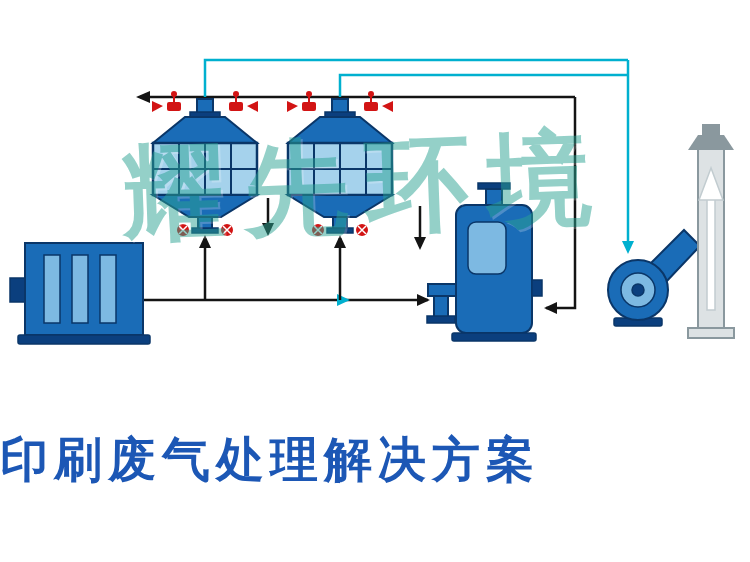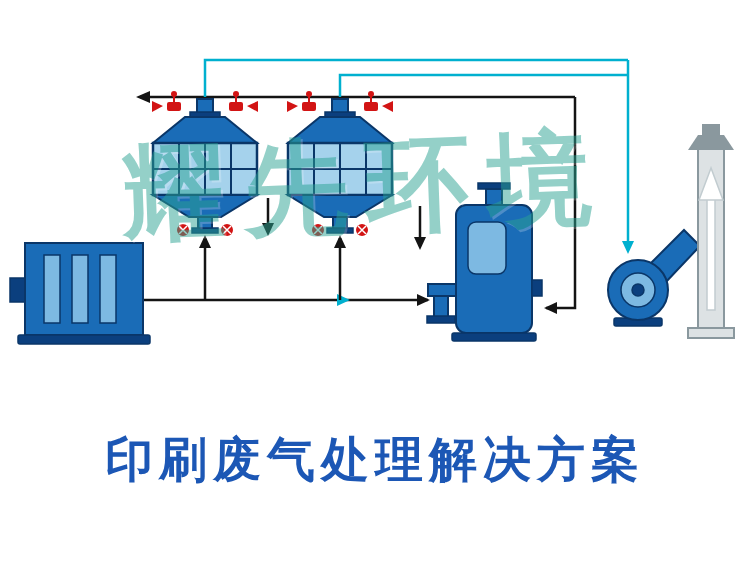--- a/index.html
+++ b/index.html
@@ -4,21 +4,21 @@
 <style>
   html,body{margin:0;padding:0;background:#ffffff;}
   .stage{position:relative;width:750px;height:562px;background:#ffffff;overflow:hidden;
          font-family:"DejaVu Sans",sans-serif;}
   .stage svg{position:absolute;left:0;top:0;}
 
   .watermark{position:absolute;left:122px;top:118px;font-size:104px;font-weight:bold;
              color:var(--watermark-teal);opacity:.5;letter-spacing:18px;white-space:nowrap;
              transform:rotate(-2deg);font-family:"DejaVu Serif","DejaVu Sans",serif;
              pointer-events:none;text-shadow:2px 2px 0 rgba(255,255,255,.45);}
-  .title{position:absolute;left:0;right:0;top:428px;text-align:center;font-size:48px;
+  .title{position:absolute;left:0;right:0;top:428px;font-size:48px;
          font-weight:bold;color:var(--title-blue);letter-spacing:6px;
          font-family:"DejaVu Serif","DejaVu Sans",serif;}
 
   
   .ln-k{stroke:var(--line-black);stroke-width:2.5;fill:none;}
   .ln-c{stroke:var(--line-cyan);stroke-width:2.5;fill:none;}
   .ah-k{fill:var(--line-black);stroke:none;}
   .ah-c{fill:var(--line-cyan);stroke:none;}
   .ah-r{fill:var(--valve-red);stroke:none;}
   .eq-mid{fill:var(--equipment-mid);stroke:var(--equipment-outline);stroke-width:2;}

